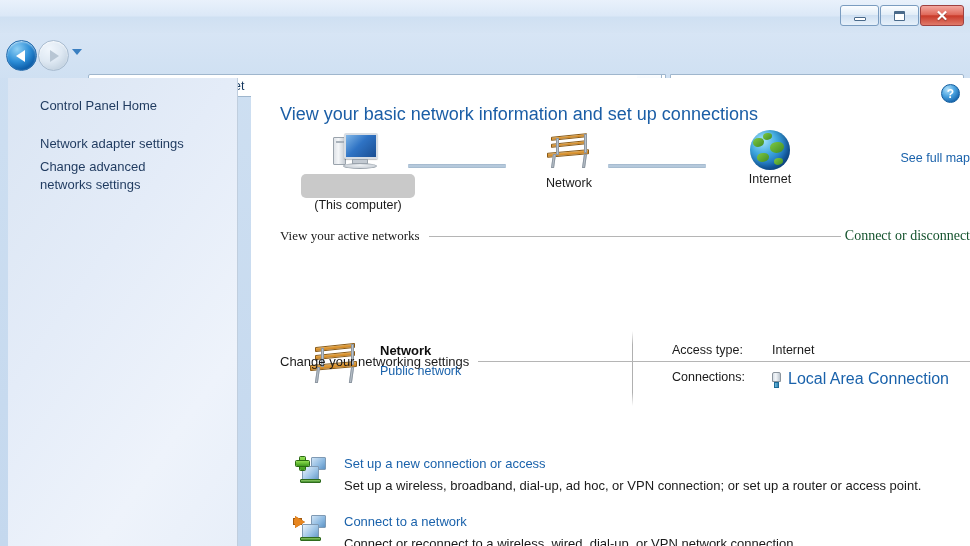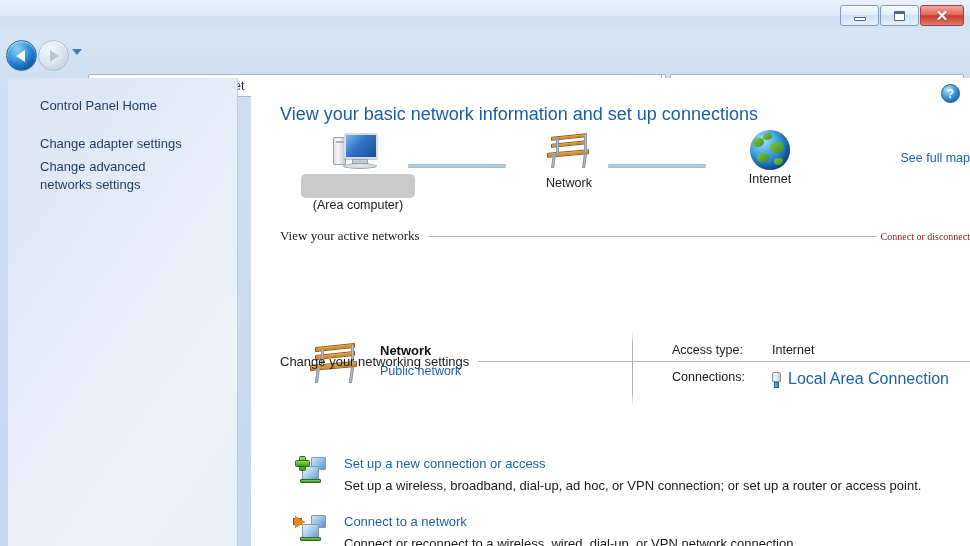--- a/index.html
+++ b/index.html
@@ -332,21 +332,21 @@
     display: flex; align-items: center;
   }
   .sec-title {
     font-size: 13px; color: #1a1a1a;
     white-space: nowrap; margin-right: 9px;
   }
   .sec-rule {
     flex: 1; height: 1px; background: #b5b5b5;
   }
   .sec-action {
-    margin-left: 4px; font-size: 10px; color: #7f1d1d;
+    margin-left: 4px; font-size: 14px; color: #14532d;
     white-space: nowrap; cursor: default;
   }
 
   
   .active-net { position: absolute; left: 29px; top: 253px; width: 690px; height: 75px; }
   .an-bench { position: absolute; left: 26px; top: 8px; }
   .an-name {
     position: absolute; left: 100px; top: 12px;
     font-size: 13px; font-weight: bold; color: #0d0d0d;
   }
@@ -495,21 +495,21 @@
       <input class="search-input" type="text" placeholder="Search Control Panel" style="">
       <div class="search-mag"></div>
     </div>
   </div>
 
   <div class="body-area">
 
     <div class="sidebar">
       <a class="side-link">Control Panel Home</a>
       <div class="side-gap"></div>
-      <a class="side-link">Change adapter settings</a>
+      <a class="side-link">Network adapter settings</a>
       <a class="side-link" style="max-width:192px;">Change advanced networks settings</a>
     </div>
 
     <div class="content">
 
       <div class="help-btn">?</div>
 
       <div class="page-title">View your basic network information and set up connections</div>
 
       <div class="map">
@@ -518,21 +518,21 @@
         <div class="map-line" style="left:328px; width:98px;"></div>
 
         <div class="map-node" style="left:18px; top:0; width:120px;">
           <div class="icon-computer">
             <div class="pc-tower"></div>
             <div class="pc-screen"></div>
             <div class="pc-stand"></div>
             <div class="pc-base"></div>
           </div>
           <div class="redact-box"></div>
-          <div class="this-computer">(Area computer)</div>
+          <div class="this-computer">(This computer)</div>
         </div>
 
         <div class="map-node" style="left:249px; top:0; width:80px;">
           <div class="icon-bench">
             <div class="bench-slat" style="left:8px;  top:5px;  width:36px; height:4px; transform:skewY(-6deg);"></div>
             <div class="bench-slat" style="left:8px;  top:12px; width:36px; height:4px; transform:skewY(-6deg);"></div>
             <div class="bench-slat" style="left:4px;  top:21px; width:42px; height:5px; transform:skewY(-5deg);"></div>
             <div class="bench-leg" style="left:9px;  top:24px; height:14px; transform:skewX(-8deg);"></div>
             <div class="bench-leg" style="left:40px; top:24px; height:14px; transform:skewX(-8deg);"></div>
             <div class="bench-leg" style="left:13px; top:8px;  height:17px;"></div>

